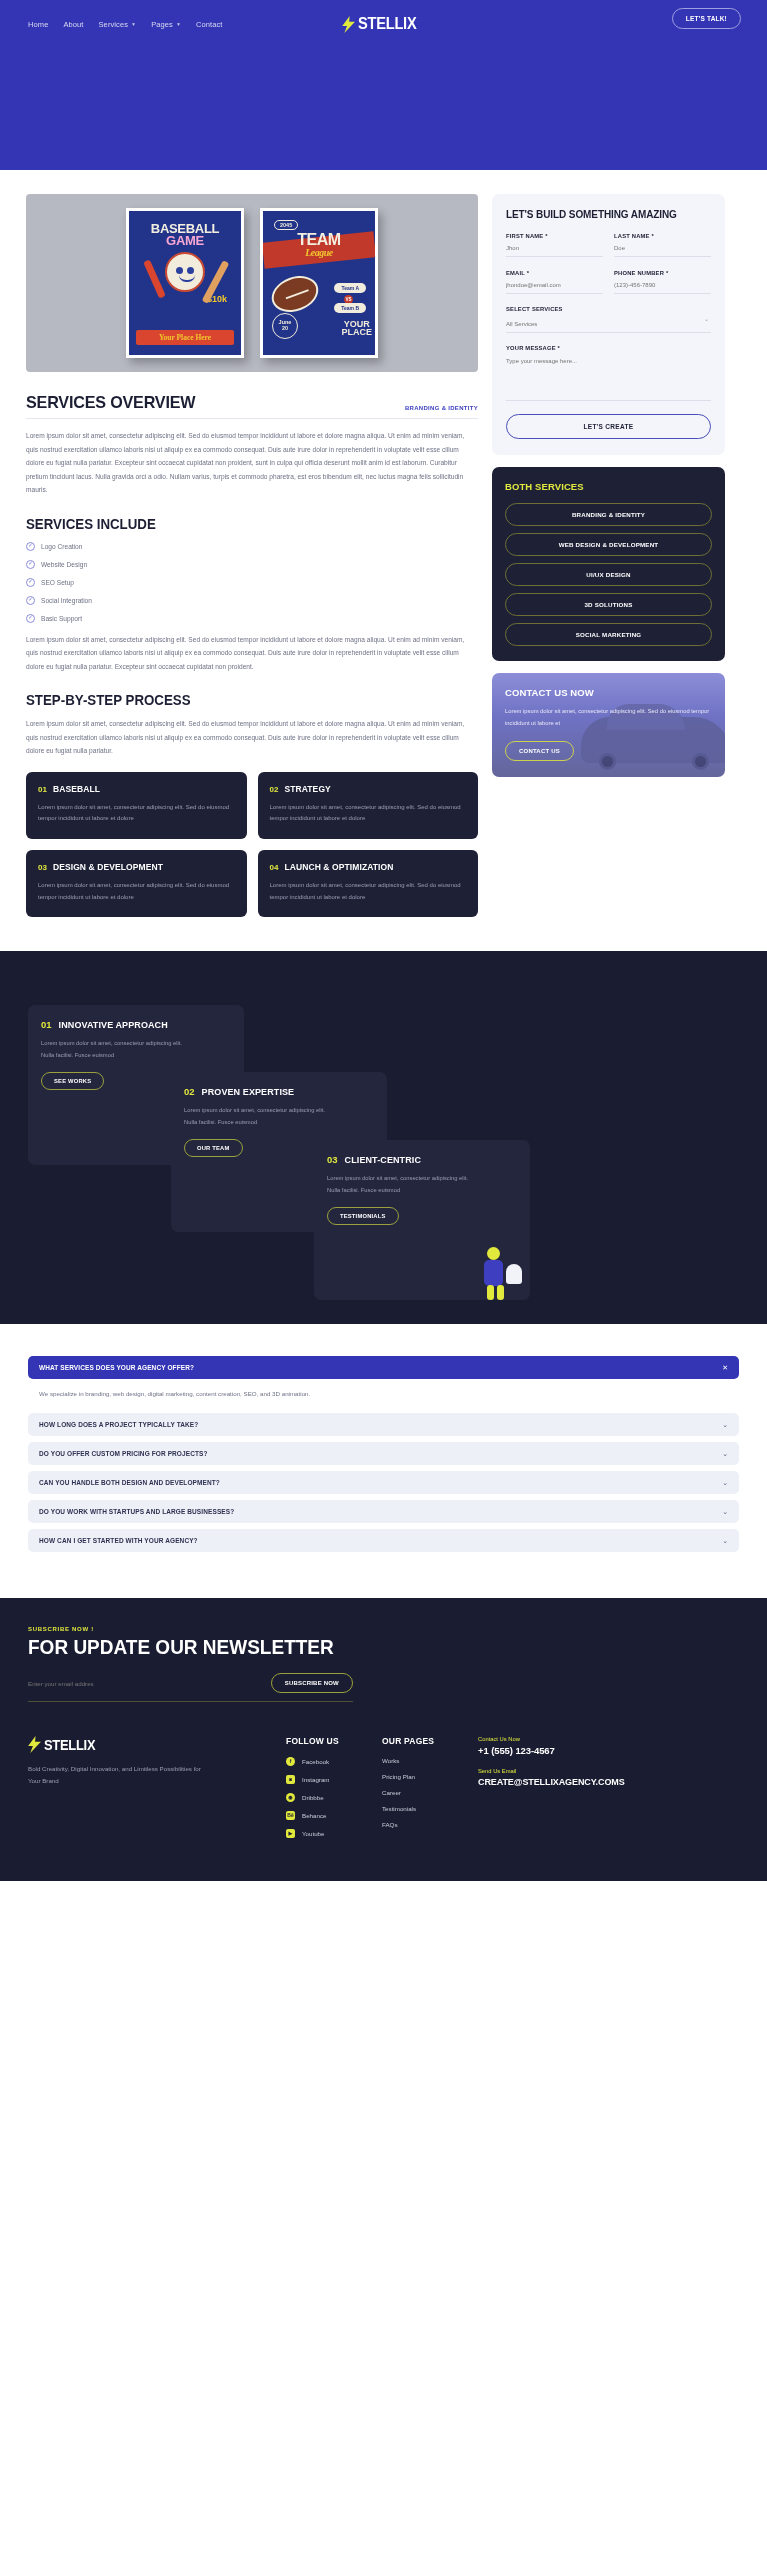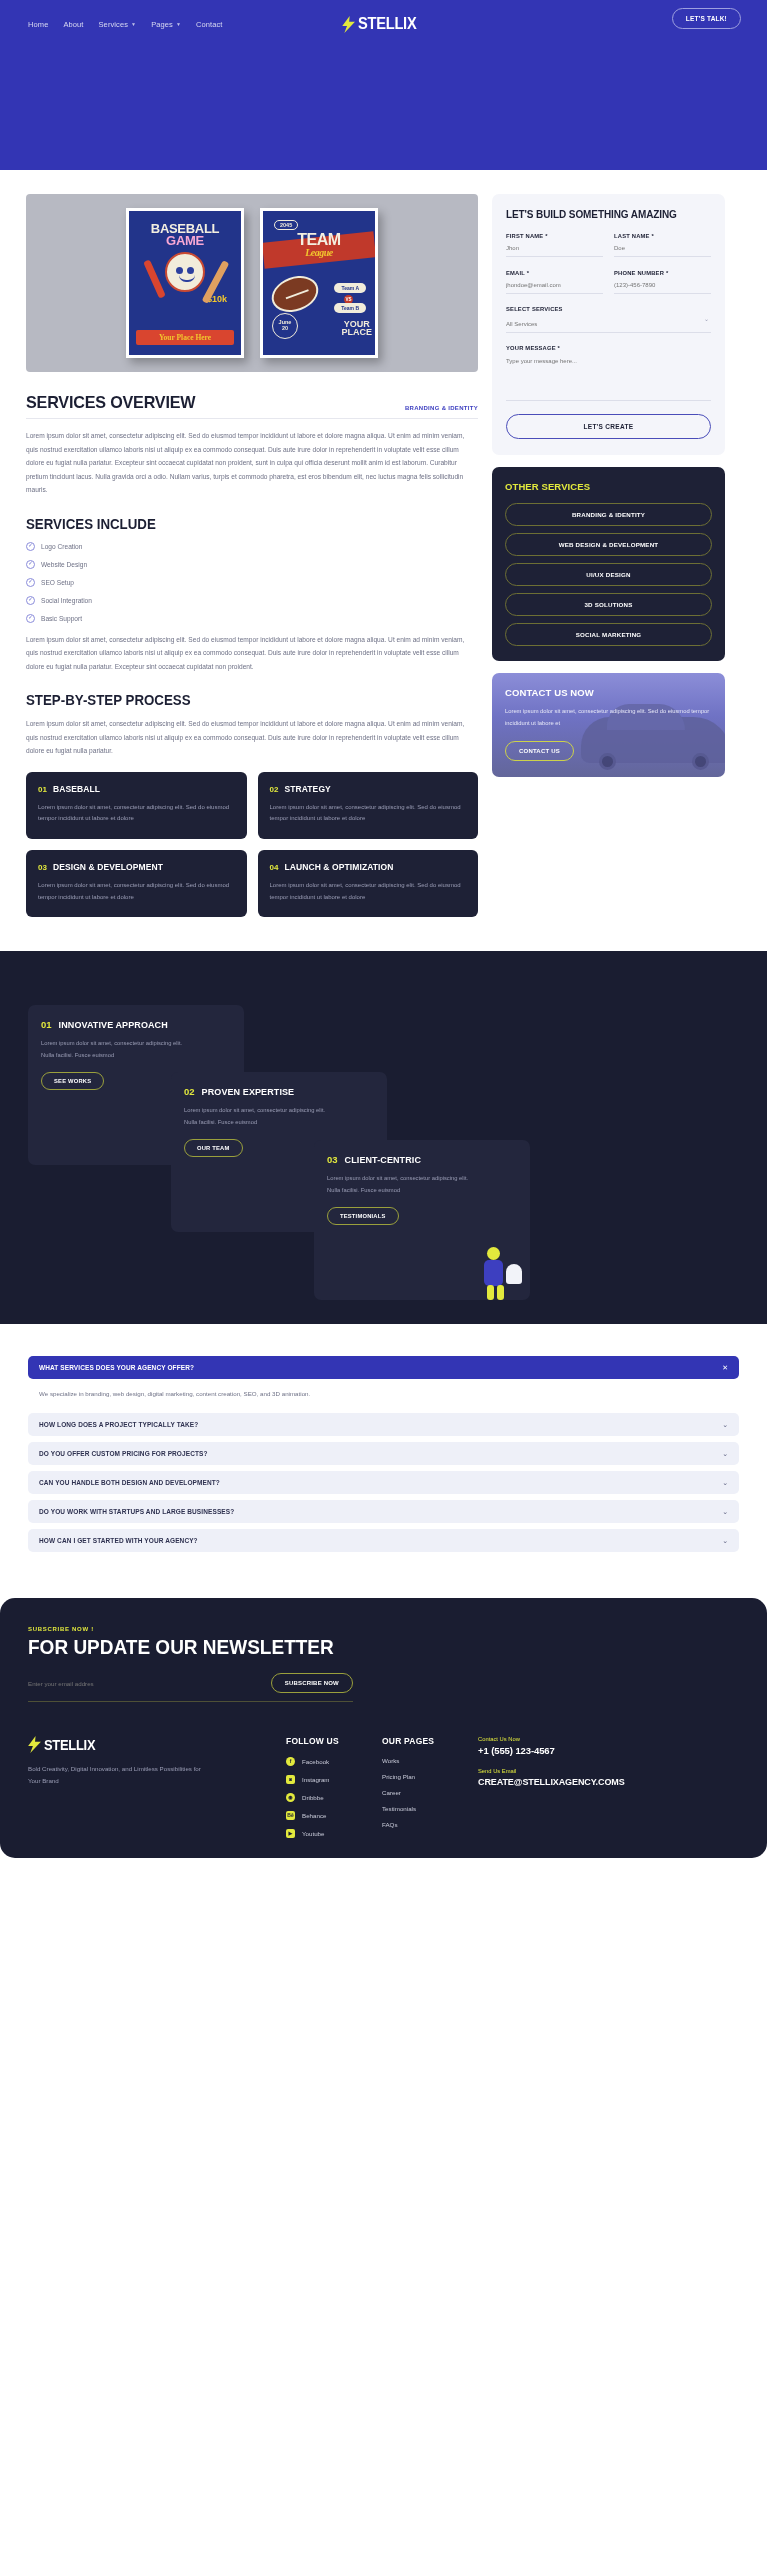--- a/index.html
+++ b/index.html
@@ -265,21 +265,21 @@
   }
   .faq-q.open{background:#3335b4;}
   .faq-q .qt{font-size:6.5px;font-weight:800;color:#2e3150;letter-spacing:.1px;
     font-family:"Liberation Sans Narrow","Liberation Sans",sans-serif;}
   .faq-q.open .qt{color:#fff;}
   .faq-q .ic{font-size:7px;color:#5b5e80;line-height:1;}
   .faq-q.open .ic{color:#fff;}
   .faq-a{color:#6e7186;font-size:6.2px;line-height:1.9;padding:9px 11px 7px;}
 
   
-  .foot{background:#1a1d31;padding:28px 28px 11px;border-radius:15px;}
+  .foot{background:#1a1d31;padding:28px 28px 34px;}
   .nl-eyebrow{color:#e2e93d;font-size:6px;font-weight:800;letter-spacing:.7px;
     font-family:"Liberation Sans Narrow","Liberation Sans",sans-serif;}
   .nl-title{color:#fff;font-size:20px;font-weight:800;margin-top:5px;line-height:1;
     font-family:"Liberation Sans Narrow","Liberation Sans",sans-serif;
     transform:scaleX(.95);transform-origin:left center;}
   .nl-row{display:flex;align-items:center;justify-content:space-between;
     border-bottom:1px solid #4e5036;margin-top:16px;padding-bottom:8px;width:325px;}
   .nl-row input{background:transparent;border:none;outline:none;color:#9a9db5;font-size:6.2px;
     font-family:"Liberation Sans",sans-serif;width:200px;}
   .nl-btn{border:1px solid #9aa03c;border-radius:16px;background:transparent;color:#fff;
@@ -480,21 +480,21 @@
           </div>
         </div>
         <div class="fld fullrow">
           <label>YOUR MESSAGE *</label>
           <textarea placeholder="Type your message here..." style=""></textarea>
         </div>
         <button class="create-btn">LET'S CREATE</button>
       </div>
 
       <div class="card-services">
-        <div class="os-title">OTHER SERVICES</div>
+        <div class="os-title">BOTH SERVICES</div>
         <button class="os-item">BRANDING &amp; IDENTITY</button>
         <button class="os-item">WEB DESIGN &amp; DEVELOPMENT</button>
         <button class="os-item">UI/UX DESIGN</button>
         <button class="os-item">3D SOLUTIONS</button>
         <button class="os-item">SOCIAL MARKETING</button>
       </div>
 
       <div class="card-contact">
         <div class="car-shape">
           <div class="wheel w1"></div>

